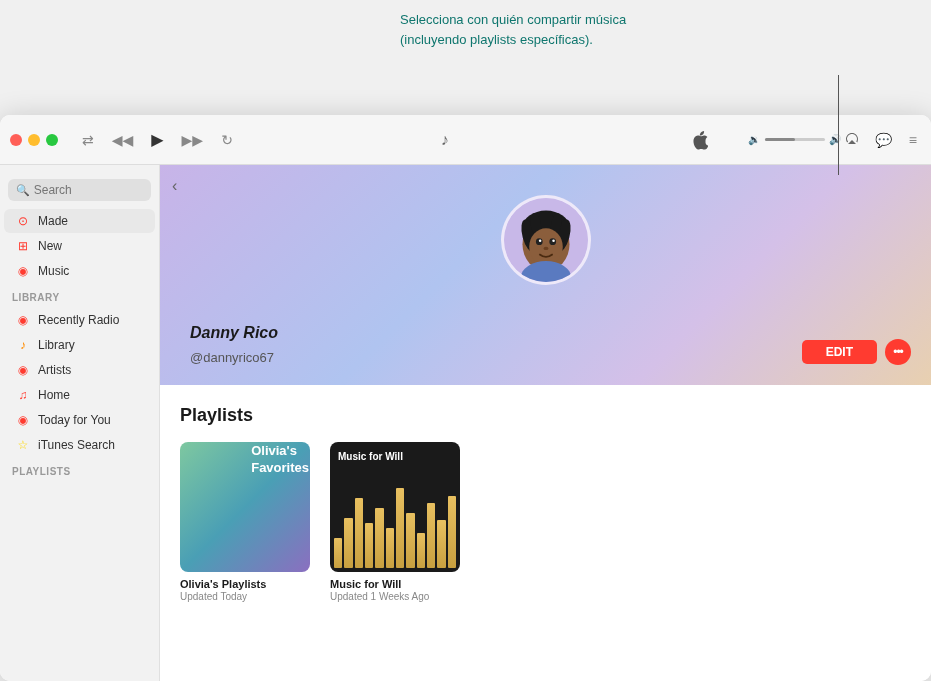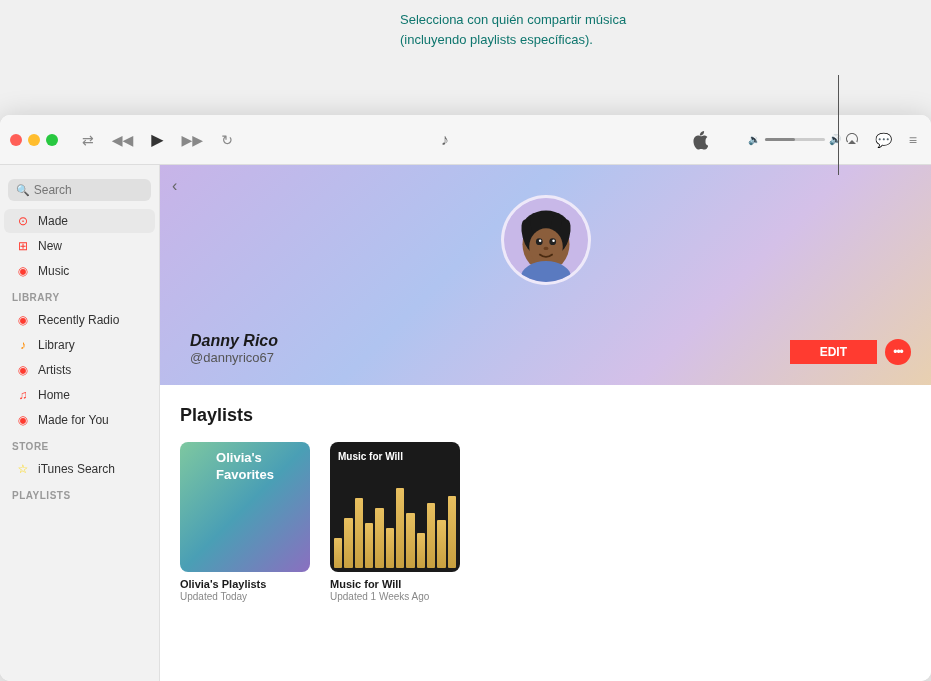--- a/index.html
+++ b/index.html
@@ -268,37 +268,37 @@
     }
     .profile-name {
       font-size: 16px;
       font-weight: 700;
       color: #1a1a1a;
       font-style: italic;
     }
     .profile-handle {
       font-size: 13px;
       color: #555;
-      margin-top: 0;
+      margin-top: 8px;
     }
 
     .profile-actions {
       position: absolute;
       bottom: 20px;
       right: 20px;
       display: flex;
       gap: 8px;
       align-items: center;
     }
     .edit-btn {
       background: #ff3b30;
       color: white;
       border: none;
-      border-radius: 0;
-      padding: 5px 30px;
+      border-radius: 5px;
+      padding: 5px 24px;
       font-size: 12px;
       font-weight: 600;
       cursor: pointer;
     }
     .more-btn {
       background: #ff3b30;
       color: white;
       border: none;
       border-radius: 50%;
       width: 26px;
@@ -334,22 +334,22 @@
       border-radius: 8px;
       overflow: hidden;
       margin-bottom: 6px;
     }
     .thumb-olivia {
       background: linear-gradient(135deg, #7ec8a0 0%, #4a9fb5 50%, #8b6fc0 100%);
       width: 100%;
       height: 100%;
       display: flex;
       align-items: flex-start;
-      justify-content: center;
-      padding: 8px;
+      justify-content: flex-end;
+      padding: 1px;
     }
     .thumb-will {
       width: 100%;
       height: 100%;
       background: #1a1a1a;
       position: relative;
       overflow: hidden;
     }
     .thumb-will-bars {
       position: absolute;
@@ -467,24 +467,23 @@
       <div class="sidebar-item">
         <span class="sidebar-icon icon-albums">◉</span>
         <span>Artists</span>
       </div>
       <div class="sidebar-item">
         <span class="sidebar-icon" style="color:#ff3b30;">♫</span>
         <span>Home</span>
       </div>
       <div class="sidebar-item">
         <span class="sidebar-icon icon-madeforyou">◉</span>
-        <span>Made for You</span>
-      </div>
-
-      <div class="sidebar-section-label">Store</div>
+        <span>Today for You</span>
+      </div>
+
       <div class="sidebar-item">
         <span class="sidebar-icon icon-itunes">☆</span>
         <span>iTunes Search</span>
       </div>
 
       <div class="sidebar-section-label">Playlists</div>
     </div>
 
     <div class="main-content">
       <button class="back-btn">‹</button>

